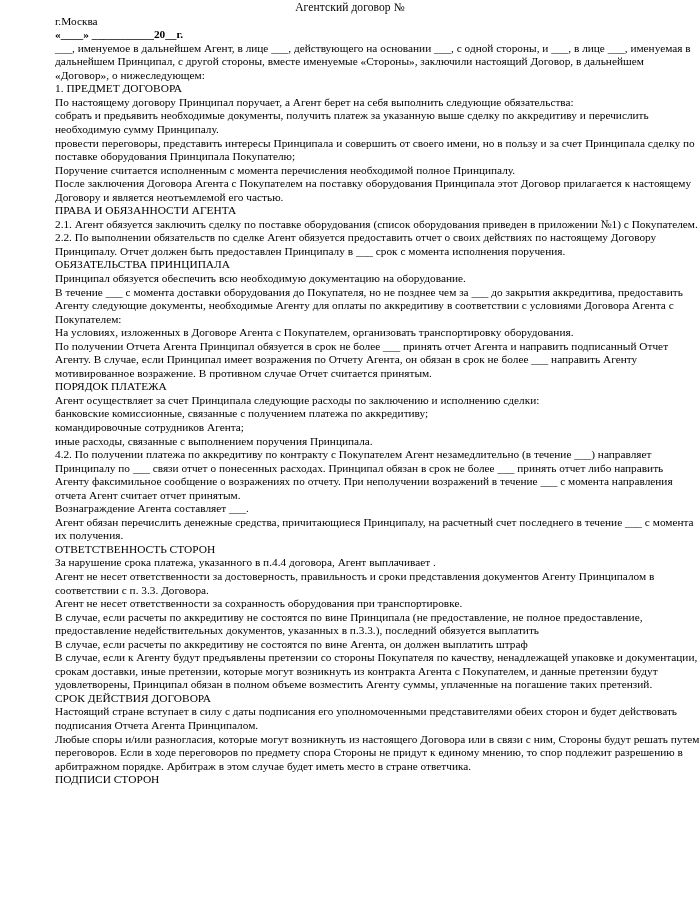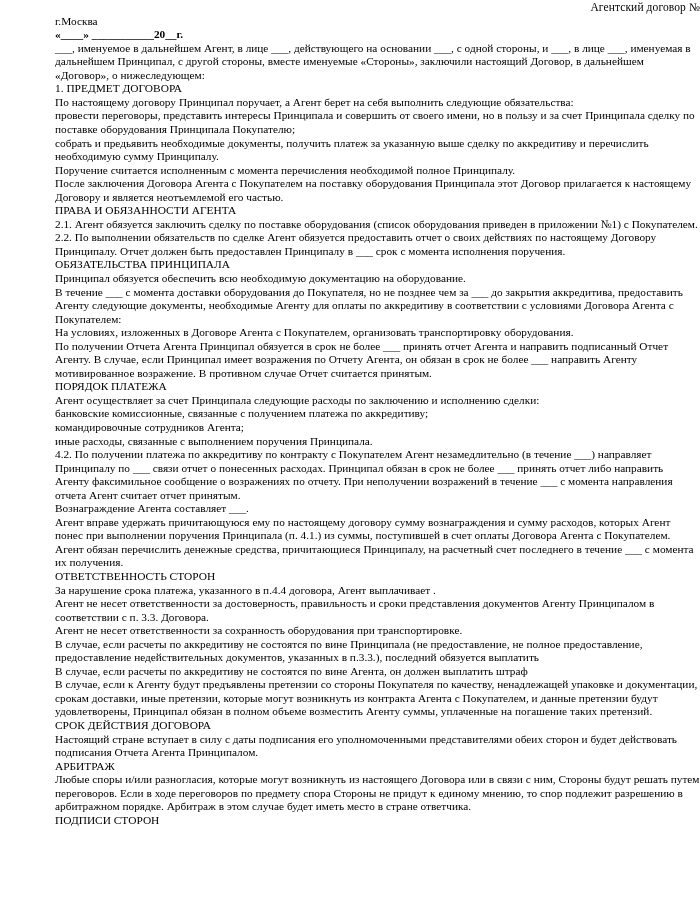--- a/index.html
+++ b/index.html
@@ -14,21 +14,21 @@
   }
   .page {
     position: relative;
     width: 700px;
     height: 918px;
     background: #ffffff;
     overflow: hidden;
     box-sizing: border-box;
   }
   .doc-title {
-    text-align: right;
+    text-align: center;
     font-size: 11.5px;
     line-height: 13.6px;
     padding-top: 1px;
     letter-spacing: 0.1px;
   }
   .body-wrap {
     padding-left: 55px;
   }
   .para {
     font-size: 11.3px;
@@ -57,22 +57,22 @@
 
   <div class="body-wrap">
 
     <p class="para">г.Москва</p>
     <p class="para blank">«____» ___________20__г.</p>
     <p class="para">___, именуемое в дальнейшем Агент, в лице ___, действующего на основании ___, с одной стороны, и ___, в лице ___, именуемая в дальнейшем Принципал, с другой стороны, вместе именуемые «Стороны», заключили настоящий Договор, в дальнейшем «Договор», о нижеследующем:</p>
 
     <div>
       <p class="heading">1. ПРЕДМЕТ ДОГОВОРА</p>
       <p class="para">По настоящему договору Принципал поручает, а Агент берет на себя выполнить следующие обязательства:</p>
+      <p class="para">собрать и предьявить необходимые документы, получить платеж за указанную выше сделку по аккредитиву и перечислить необходимую сумму Принципалу.</p>
       <p class="para">провести переговоры, представить интересы Принципала и совершить от своего имени, но в пользу и за счет Принципала сделку по поставке оборудования Принципала Покупателю;</p>
-      <p class="para">собрать и предьявить необходимые документы, получить платеж за указанную выше сделку по аккредитиву и перечислить необходимую сумму Принципалу.</p>
       <p class="para">Поручение считается исполненным с момента перечисления необходимой полное Принципалу.</p>
       <p class="para">После заключения Договора Агента с Покупателем на поставку оборудования Принципала этот Договор прилагается к настоящему Договору и является неотъемлемой его частью.</p>
     </div>
 
     <div>
       <p class="heading">ПРАВА И ОБЯЗАННОСТИ АГЕНТА</p>
       <p class="para">2.1. Агент обязуется заключить сделку по поставке оборудования (список оборудования приведен в приложении №1) с Покупателем.</p>
       <p class="para">2.2. По выполнении обязательств по сделке Агент обязуется предоставить отчет о своих действиях по настоящему Договору Принципалу. Отчет должен быть предоставлен Принципалу в ___ срок с момента исполнения поручения.</p>
     </div>
 
@@ -85,41 +85,39 @@
     </div>
 
     <div>
       <p class="heading">ПОРЯДОК ПЛАТЕЖА</p>
       <p class="para">Агент осуществляет за счет Принципала следующие расходы по заключению и исполнению сделки:</p>
       <p class="para">банковские комиссионные, связанные с получением платежа по аккредитиву;</p>
       <p class="para">командировочные сотрудников Агента;</p>
       <p class="para">иные расходы, связанные с выполнением поручения Принципала.</p>
       <p class="para">4.2. По получении платежа по аккредитиву по контракту с Покупателем Агент незамедлительно (в течение ___) направляет Принципалу по ___ связи отчет о понесенных расходах. Принципал обязан в срок не более ___ принять отчет либо направить Агенту факсимильное сообщение о возражениях по отчету. При неполучении возражений в течение ___ с момента направления отчета Агент считает отчет принятым.</p>
       <p class="para">Вознаграждение Агента составляет ___.</p>
-      <p class="para">Агент вправе удержать причитающуюся ему по настоящему договору сумму вознаграждения и сумму расходов, которых Агент понес при выполнении поручения Принципала (п. 4.1.) из суммы, поступившей в счет оплаты Договора Агента с Покупателем.</p>
       <p class="para">Агент обязан перечислить денежные средства, причитающиеся Принципалу, на расчетный счет последнего в течение ___ с момента их получения.</p>
     </div>
 
     <div>
       <p class="heading">ОТВЕТСТВЕННОСТЬ СТОРОН</p>
       <p class="para">За нарушение срока платежа, указанного в п.4.4 договора, Агент выплачивает .</p>
       <p class="para">Агент не несет ответственности за достоверность, правильность и сроки представления документов Агенту Принципалом в соответствии с п. 3.3. Договора.</p>
       <p class="para">Агент не несет ответственности за сохранность оборудования при транспортировке.</p>
       <p class="para">В случае, если расчеты по аккредитиву не состоятся по вине Принципала (не предоставление, не полное предоставление, предоставление недействительных документов, указанных в п.3.3.), последний обязуется выплатить</p>
       <p class="para">В случае, если расчеты по аккредитиву не состоятся по вине Агента, он должен выплатить штраф</p>
       <p class="para">В случае, если к Агенту будут предъявлены претензии со стороны Покупателя по качеству, ненадлежащей упаковке и документации, срокам доставки, иные претензии, которые могут возникнуть из контракта Агента с Покупателем, и данные претензии будут удовлетворены, Принципал обязан в полном объеме возместить Агенту суммы, уплаченные на погашение таких претензий.</p>
     </div>
 
     <div>
       <p class="heading">СРОК ДЕЙСТВИЯ ДОГОВОРА</p>
       <p class="para">Настоящий стране вступает в силу с даты подписания его уполномоченными представителями обеих сторон и будет действовать подписания Отчета Агента Принципалом.</p>
     </div>
 
     <div>
-      <p class="heading">АРБИТРАЖ</p>
       <p class="para">Любые споры и/или разногласия, которые могут возникнуть из настоящего Договора или в связи с ним, Стороны будут решать путем переговоров. Если в ходе переговоров по предмету спора Стороны не придут к единому мнению, то спор подлежит разрешению в арбитражном порядке. Арбитраж в этом случае будет иметь место в стране ответчика.</p>
     </div>
 
     <div>
       <p class="heading">ПОДПИСИ СТОРОН</p>
     </div>
 
   </div>
 </div>
 

